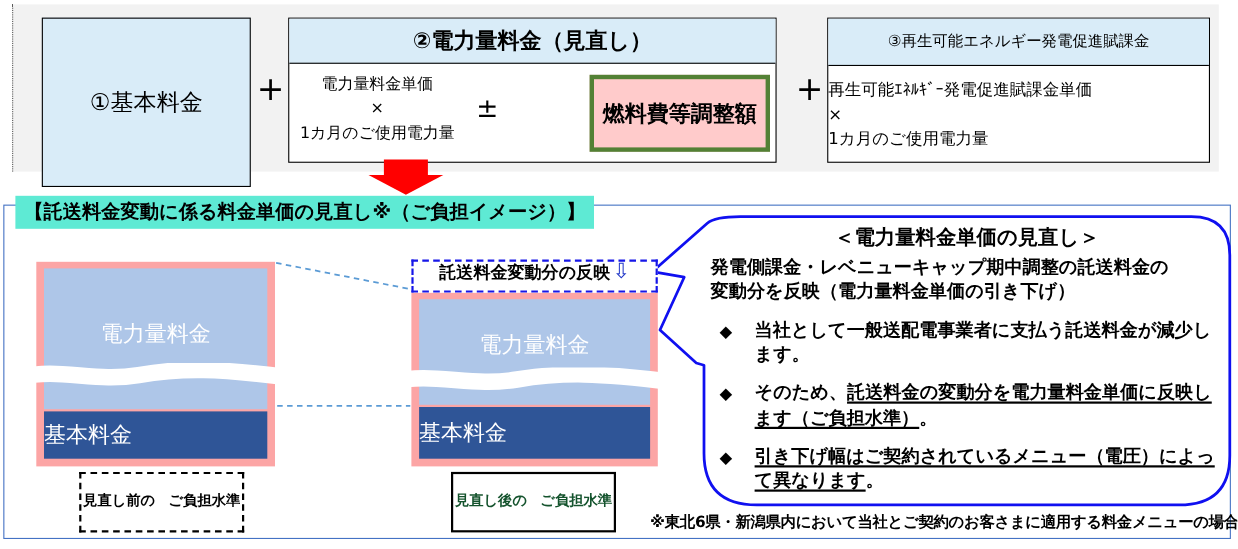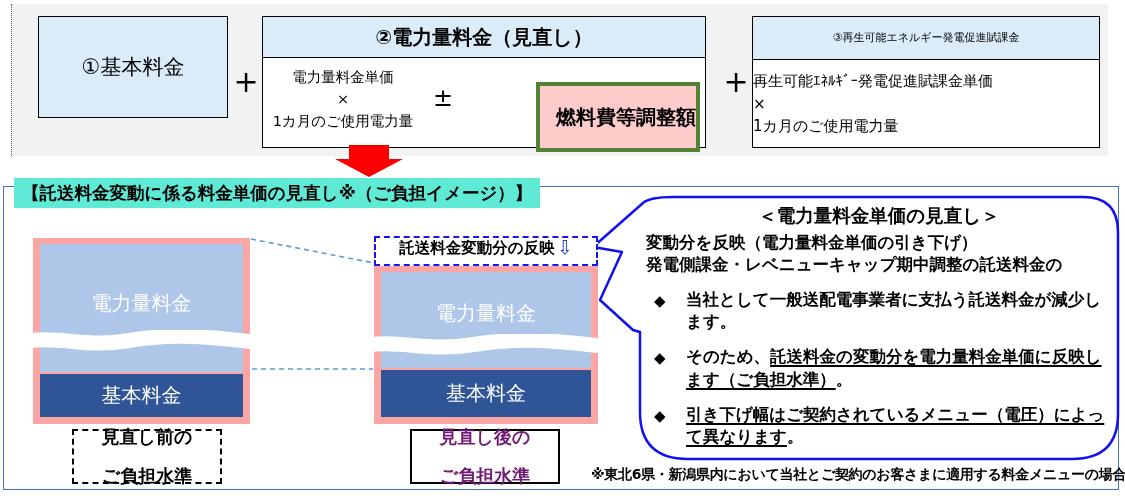--- a/index.html
+++ b/index.html
@@ -5,69 +5,69 @@
   html,body{margin:0;padding:0;background:#fff;}
   #stage{
     position:relative;width:1125px;height:499px;background:#fff;
     font-family:"DejaVu Sans","Liberation Sans",sans-serif;color:#000;
     overflow:hidden;
   }
   
   .top-panel{position:absolute;left:11px;top:4px;width:1096px;height:152px;
     background:#F2F2F2;border-left:1px dotted #595959;}
   .fbox{position:absolute;border:1.5px solid #000;box-sizing:border-box;background:#fff;}
-  .basic-box{left:38px;top:16px;width:190px;height:102px;background:#D9ECF8;
+  .basic-box{left:38px;top:16px;width:190px;height:154px;background:#D9ECF8;
     display:flex;align-items:center;justify-content:center;font-size:21px;}
   .plus{position:absolute;font-size:30px;font-weight:400;width:32px;text-align:center;}
   .plus1{left:230px;top:64px;}
   .plus2{left:720px;top:64px;}
   .energy-box{left:262px;top:16px;width:444px;height:132px;}
   .energy-head{height:40px;line-height:40px;text-align:center;font-weight:bold;font-size:20px;
     background:#D9ECF8;border-bottom:1.5px solid #000;}
   .energy-body{position:relative;height:90px;}
   .unit-block{position:absolute;left:0;top:9px;width:160px;text-align:center;
     font-size:14.5px;line-height:1.5;white-space:nowrap;}
   .pm{position:absolute;left:170px;top:26px;font-size:24px;}
-  .fuel-box{position:absolute;left:273px;top:24px;width:156px;height:62px;
-    border:4px solid #538135;background:#FFCBCB;display:flex;align-items:center;justify-content:flex-end;
+  .fuel-box{position:absolute;left:273px;top:10px;width:156px;height:62px;
+    border:4px solid #538135;background:#FFCBCB;display:flex;align-items:center;justify-content:center;
     font-size:20px;font-weight:bold;}
   .renew-box{left:752px;top:16px;width:348px;height:132px;}
-  .renew-head{height:42px;line-height:42px;text-align:center;font-size:11px;
+  .renew-head{height:42px;line-height:42px;text-align:center;font-size:14px;
     background:#D9ECF8;border-bottom:1.5px solid #000;white-space:nowrap;}
   .renew-body{height:88px;display:flex;flex-direction:column;align-items:flex-start;justify-content:center;
     font-size:15px;line-height:1.5;white-space:nowrap;}
   
   .arrow-shaft{position:absolute;left:349px;top:145px;width:40px;height:15px;background:#FF0000;}
   .arrow-head{position:absolute;left:335px;top:159px;width:0;height:0;
     border-left:34px solid transparent;border-right:34px solid transparent;border-top:18px solid #FF0000;}
   
   .section{position:absolute;left:3px;top:186px;width:1116px;height:304px;
     border:1.5px solid #4472C4;box-sizing:border-box;background:#fff;}
   .section-heading{position:absolute;left:14px;top:178px;height:30px;line-height:30px;
     padding:0 8px;background:#5eead4;font-weight:bold;font-size:17.5px;z-index:5;white-space:nowrap;}
   
   .bar{position:absolute;background:#fca5a5;}
   .bar-before{left:33px;top:238px;width:217px;height:186px;}
   .bar-after{left:374px;top:266px;width:224px;height:158px;}
   .bar .light{position:absolute;background:#AEC6E8;color:#fff;text-align:center;font-size:20px;box-sizing:border-box;}
   .bar-before .light{left:7px;top:6px;width:203px;height:128px;padding-top:46px;}
   .bar-after .light{left:7px;top:6px;width:210px;height:96px;padding-top:28px;}
-  .bar .basic{position:absolute;background:#2F5597;color:#fff;display:flex;align-items:center;justify-content:center;font-size:20px;}
+  .bar .basic{position:absolute;background:#2F5597;color:#fff;display:flex;align-items:center;justify-content:flex-start;font-size:20px;}
   .bar-before .basic{left:7px;top:136px;width:203px;height:43px;}
   .bar-after .basic{left:7px;top:104px;width:210px;height:47px;}
   .wave{position:absolute;z-index:4;pointer-events:none;}
   .tag{position:absolute;left:374px;top:236px;width:224px;height:30px;box-sizing:border-box;
     background:#fff;border:2px dashed #1616E8;display:flex;align-items:flex-start;justify-content:center;
     font-size:15.5px;font-weight:600;white-space:nowrap;z-index:3;}
   .tag .dn-arrow{font-size:19px;color:#2238C8;margin-left:2px;font-weight:400;line-height:1;}
   .caption{position:absolute;width:150px;height:55px;box-sizing:border-box;background:#fff;
-    display:flex;flex-direction:column;align-items:center;justify-content:center;
-    font-size:18px;font-weight:bold;line-height:1.45;z-index:3;gap:12px;}
+    display:flex;flex-direction:row;align-items:center;justify-content:center;
+    font-size:13px;font-weight:bold;line-height:1.45;z-index:3;gap:12px;}
   .caption-before{left:72px;top:429px;border:2.5px dashed #000;}
-  .caption-after{left:410px;top:429px;border:2.5px solid #000;color:#701a75;}
+  .caption-after{left:410px;top:429px;border:2.5px solid #000;color:#14532d;}
   .connectors,.bubble-svg{position:absolute;pointer-events:none;}
   .connectors{left:0;top:0;}
   .bubble-svg{left:588px;top:192px;}
   
   .bubble-content{position:absolute;left:646px;top:203px;width:466px;font-size:16.5px;font-weight:600;z-index:6;}
   .bubble-title{text-align:center;font-weight:bold;font-size:18.5px;margin-bottom:4px;white-space:nowrap;}
   .bubble-intro{line-height:1.35;white-space:nowrap;}
   .bullets{margin-top:11px;}
   .bullet{display:flex;margin-top:12px;line-height:1.38;}
   .bullet .marker{width:22px;flex:0 0 22px;margin-left:8px;margin-right:10px;font-size:15px;padding-top:2px;}
@@ -160,22 +160,22 @@
   <div class="caption caption-after">
     <span>見直し後の</span>
     <span>ご負担水準</span>
   </div>
 
   <svg class="bubble-svg" width="536" height="272" viewBox="0 0 536 272">
     <path d="M 85,5 L 495,5 Q 530,5 530,40 L 530,222 Q 530,267 484,267 L 100,267 Q 52,267 52,220 L 52,140 L 45,138 L 12,108 L 34,60 L 5,55 L 55,11 Q 62,5 85,5 Z" fill="#ffffff" stroke="#1010F0" stroke-width="2.5" stroke-linejoin="round"></path>
   </svg>
   <div class="bubble-content">
     <div class="bubble-title">＜電力量料金単価の見直し＞</div>
+    <div class="bubble-intro">発電側課金・レベニューキャップ期中調整の託送料金の</div>
     <div class="bubble-intro">変動分を反映（電力量料金単価の引き下げ）</div>
-    <div class="bubble-intro">発電側課金・レベニューキャップ期中調整の託送料金の</div>
     <div class="bullets">
       <div class="bullet">
         <span class="marker">◆</span>
         <span class="txt"><span>当社として一般送配電事業者に支払う託送料金が減少します。</span><span class="u"></span><span></span></span>
       </div>
       <div class="bullet">
         <span class="marker">◆</span>
         <span class="txt"><span>そのため、</span><span class="u">託送料金の変動分を電力量料金単価に反映します（ご負担水準）</span><span>。</span></span>
       </div>
       <div class="bullet">

